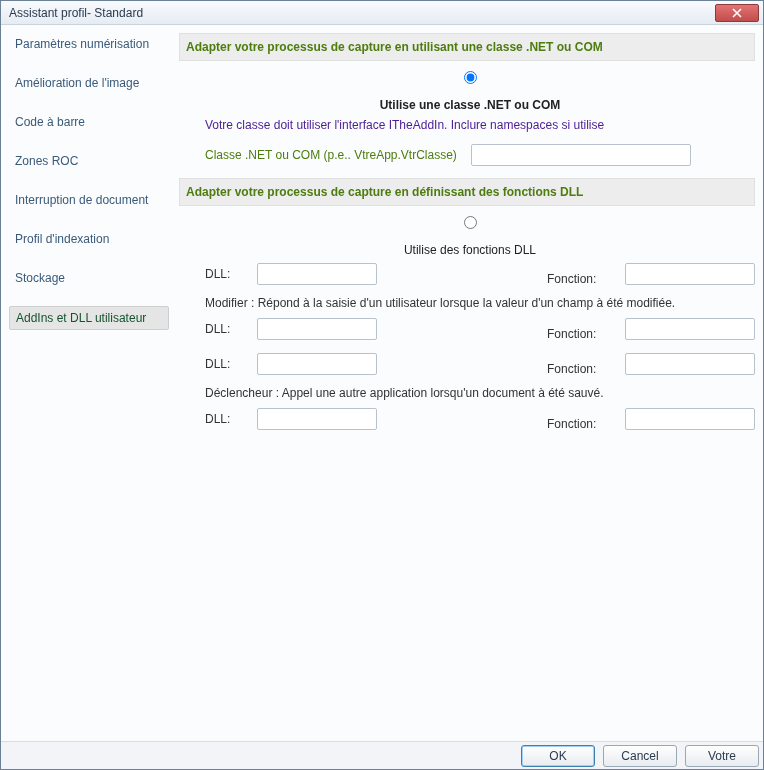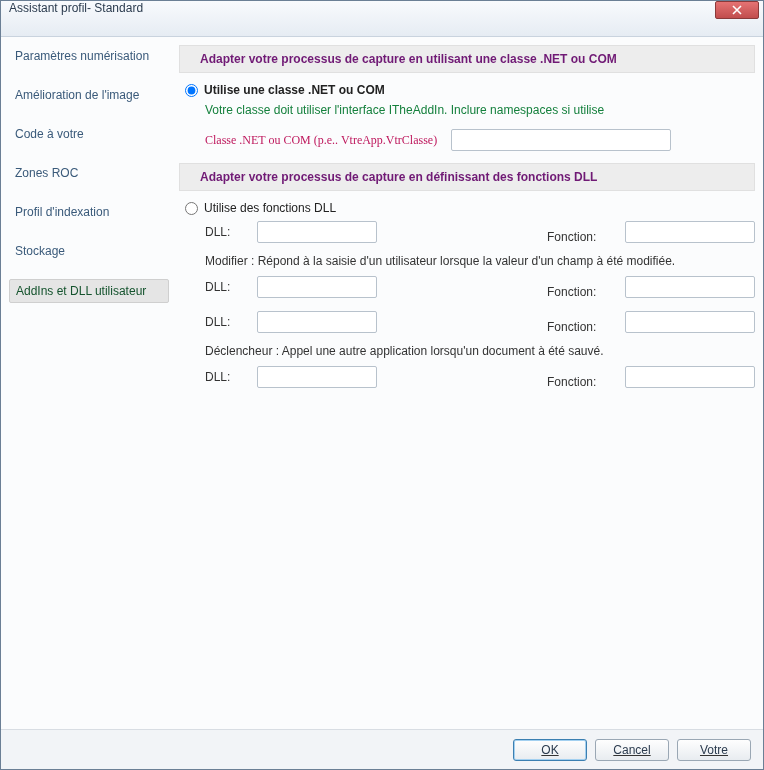--- a/index.html
+++ b/index.html
@@ -5,24 +5,24 @@
   * { box-sizing: border-box; }
   html, body { margin: 0; padding: 0; font-family: "Segoe UI", Tahoma, sans-serif; font-size: 12px; color: #333; }
   .window {
     width: 764px; height: 770px;
     background: linear-gradient(to bottom, #fdfdfe, #f1f3f6);
     border: 1px solid #6b7f95;
     display: flex; flex-direction: column;
     box-shadow: 0 0 4px rgba(0,0,0,0.2);
   }
   .titlebar {
-    height: 36px;
+    height: 24px;
     background: linear-gradient(to bottom, #f8fafd, #e6ecf3);
     border-bottom: 1px solid #c9d3de;
-    display: flex; align-items: flex-start;
+    display: flex; align-items: center;
     padding: 0 4px 0 8px;
   }
   .titlebar .title { flex: 1; color: #2b3b4e; font-size: 12px; }
   .titlebar .close-btn {
     width: 44px; height: 18px;
     background: linear-gradient(to bottom, #e57373, #c14d4d);
     border: 1px solid #8a3a3a;
     border-radius: 2px;
     display: flex; align-items: center; justify-content: center;
     color: #fff; font-weight: bold;
@@ -52,65 +52,66 @@
     color: #14532d;
   }
   .content {
     flex: 1;
     display: flex; flex-direction: column;
     overflow: auto;
   }
   .section-header {
     background: #ededed;
     border: 1px solid #e0e0e0;
-    padding: 6px 20px;
+    padding: 6px 6px;
     font-weight: bold;
-    color: #701a75;
+    color: #4d7c0f;
     margin-bottom: 8px;
   }
   .radio-row {
-    display: flex; align-items: center; gap: 6px;
+    display: flex; align-items: center; gap: 14px;
     padding: 2px 0 4px 6px;
     color: #222;
+    flex-direction: column;
   }
   .radio-row input { margin: 0; }
   .radio-label { font-weight: bold; }
   .radio-desc {
     padding: 2px 0 8px 26px;
-    color: #15803d;
+    color: #4c1d95;
   }
   .form-row {
     display: flex; align-items: center;
     padding: 4px 0 12px 26px;
   }
-  .form-row .lbl { color: #be185d; font-family: Liberation Serif, serif; }
+  .form-row .lbl { color: #4d7c0f; }
   .form-row input[type=text] {
     height: 22px;
     border: 1px solid #b8c2cc;
     border-radius: 2px;
     padding: 2px 4px;
     font-size: 12px;
     background: #fff;
   }
   .class-row .lbl { flex: 0 0 auto; margin-right: 14px; }
   .class-row input { width: 220px; }
   .dll-group { margin-bottom: 10px; padding-left: 26px; }
   .dll-group .desc { color: #333; margin-bottom: 6px; }
   .dll-row { display: flex; align-items: center; gap: 22px; }
   .dll-row .dll-lbl { width: 30px; }
   .dll-row .dll-input { width: 120px; height: 22px; border: 1px solid #b8c2cc; border-radius: 2px; padding: 2px 4px; background:#fff; }
   .dll-row .spacer { flex: 1; }
   .dll-row .fn-lbl { width: 56px; text-align: left; margin-top: 11px; }
   .dll-row .fn-input { width: 130px; height: 22px; border: 1px solid #b8c2cc; border-radius: 2px; padding: 2px 4px; background:#fff; }
   .footer {
-    height: 40px;
+    height: 28px;
     border-top: 1px solid #d8dde3;
     background: #f2f4f7;
     display: flex; align-items: center; justify-content: flex-end;
-    padding: 0 12px; gap: 8px; text-decoration: underline;
+    padding: 0 4px; gap: 8px;
   }
   .btn {
     min-width: 74px; height: 22px;
     border: 1px solid #9aa7b4;
     border-radius: 3px;
     background: linear-gradient(to bottom, #fefefe, #e8ecf0);
     color: #2b3b4e;
     font-size: 12px;
     cursor: pointer;
     padding: 0 12px;
@@ -132,22 +133,23 @@
         <path d="M1 1 L9 9 M9 1 L1 9" stroke="#fff" stroke-width="1.6"></path>
       </svg>
     </div>
   </div>
 
   <div class="body">
 
     <div class="sidebar">
       <div class="item">Paramètres numérisation</div>
       <div class="item">Amélioration de l'image</div>
-      <div class="item">Code à votre</div>
+      <div class="item">Code à barre</div>
       <div class="item">Zones ROC</div>
+      <div class="item">Interruption de document</div>
       <div class="item">Profil d'indexation</div>
       <div class="item">Stockage</div>
       <div class="item selected">AddIns et DLL utilisateur</div>
     </div>
 
     <div class="content">
 
       <div class="section-header">Adapter votre processus de capture en utilisant une classe .NET ou COM</div>
 
       <div class="radio-row">

